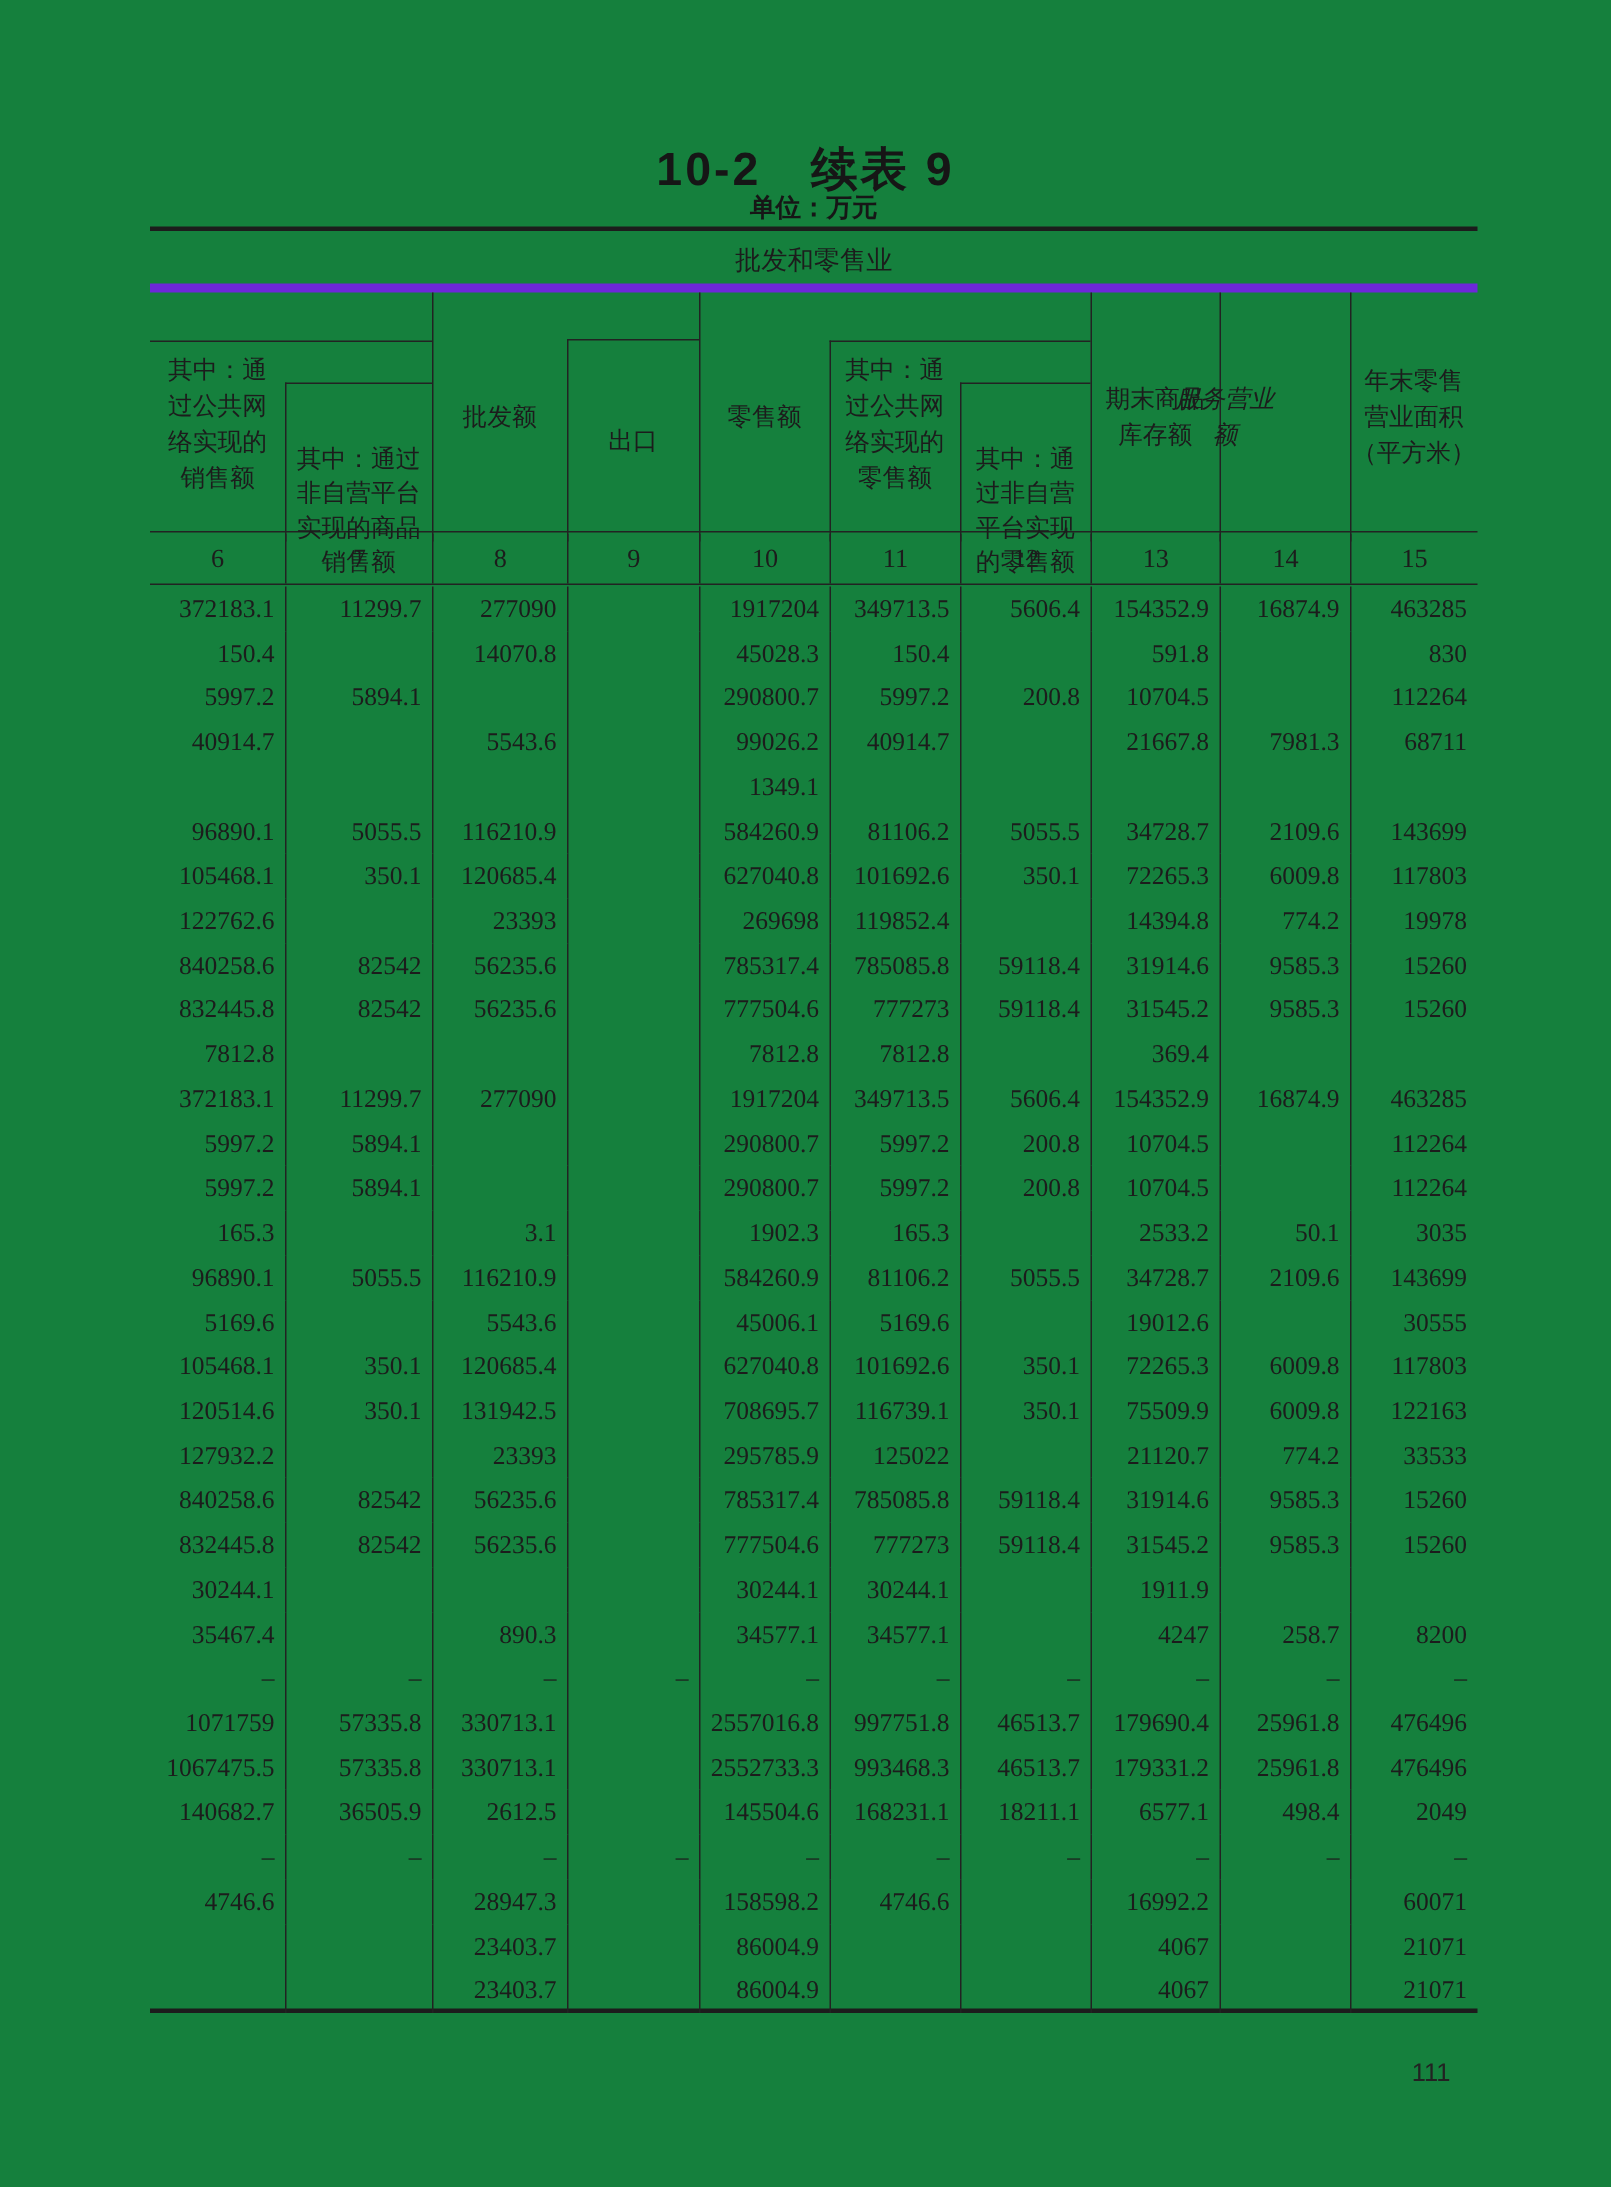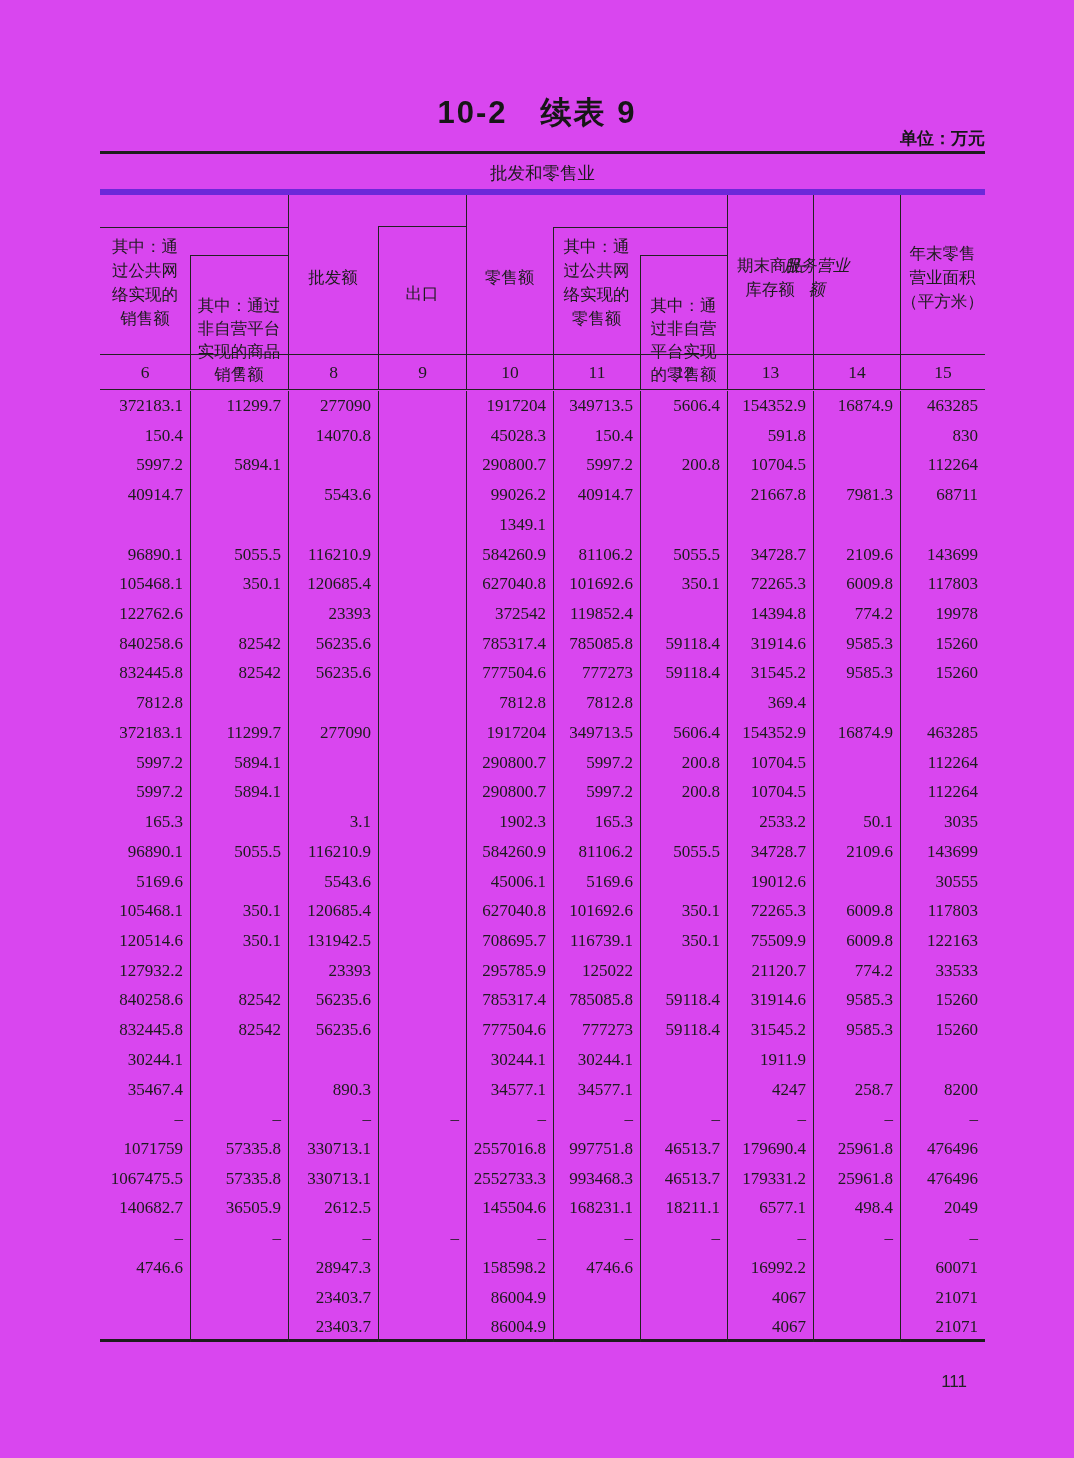--- a/index.html
+++ b/index.html
@@ -1,28 +1,28 @@
 <!DOCTYPE html>
 <html><head>
 <meta charset="utf-8">
 <style>
   * { margin:0; padding:0; box-sizing:border-box; }
   html,body { background:#e8e8e8; }
   .page {
-    position:relative; width:1074px; height:1458px; background:#d946ef;
+    position:relative; width:1074px; height:1458px; background:#15803d;
     font-family:"Liberation Serif","DejaVu Serif",serif; color:#1c1c1c;
     margin:0 auto; overflow:hidden;
   }
   .title {
     position:absolute; left:0; top:92px; width:1074px; text-align:center;
     font-family:"Liberation Sans","DejaVu Sans",sans-serif;
     font-size:31px; font-weight:700; letter-spacing:2px; color:#161616;
   }
   .unit {
-    position:absolute; left:100px; top:127px; width:885px; text-align:right;
+    position:absolute; left:100px; top:127px; width:885px; text-align:center;
     font-family:"Liberation Sans","DejaVu Sans",sans-serif;
     font-size:17px; font-weight:700; color:#161616;
   }
   .rule-thick-top { position:absolute; left:100px; top:151px; width:885px; height:3px; background:#1c1c1c; }
   .group-header {
     position:absolute; left:100px; top:157px; width:885px; height:32px;
     text-align:center; font-size:17.5px; line-height:32px; color:#1c1c1c;
   }
   .header { position:absolute; left:100px; top:189px; width:885px; height:166px;
     border-top:6px solid #6d28d9; border-bottom:1px solid #222; }
@@ -215,21 +215,21 @@
         <div class="cell">350.1</div>
         <div class="cell">72265.3</div>
         <div class="cell">6009.8</div>
         <div class="cell">117803</div>
       </div>
       <div class="data-row">
         <div class="cell">122762.6</div>
         <div class="cell"></div>
         <div class="cell">23393</div>
         <div class="cell"></div>
-        <div class="cell">372542</div>
+        <div class="cell">269698</div>
         <div class="cell">119852.4</div>
         <div class="cell"></div>
         <div class="cell">14394.8</div>
         <div class="cell">774.2</div>
         <div class="cell">19978</div>
       </div>
       <div class="data-row">
         <div class="cell">840258.6</div>
         <div class="cell">82542</div>
         <div class="cell">56235.6</div>

